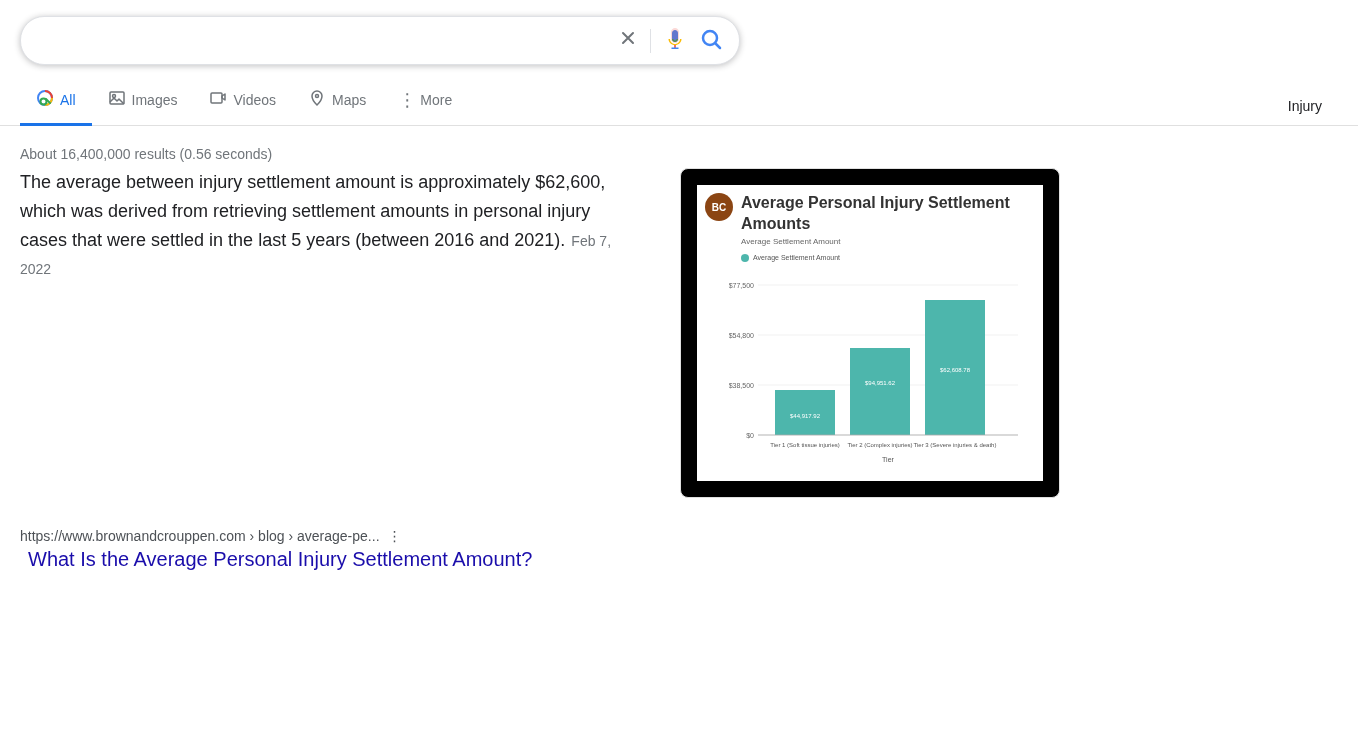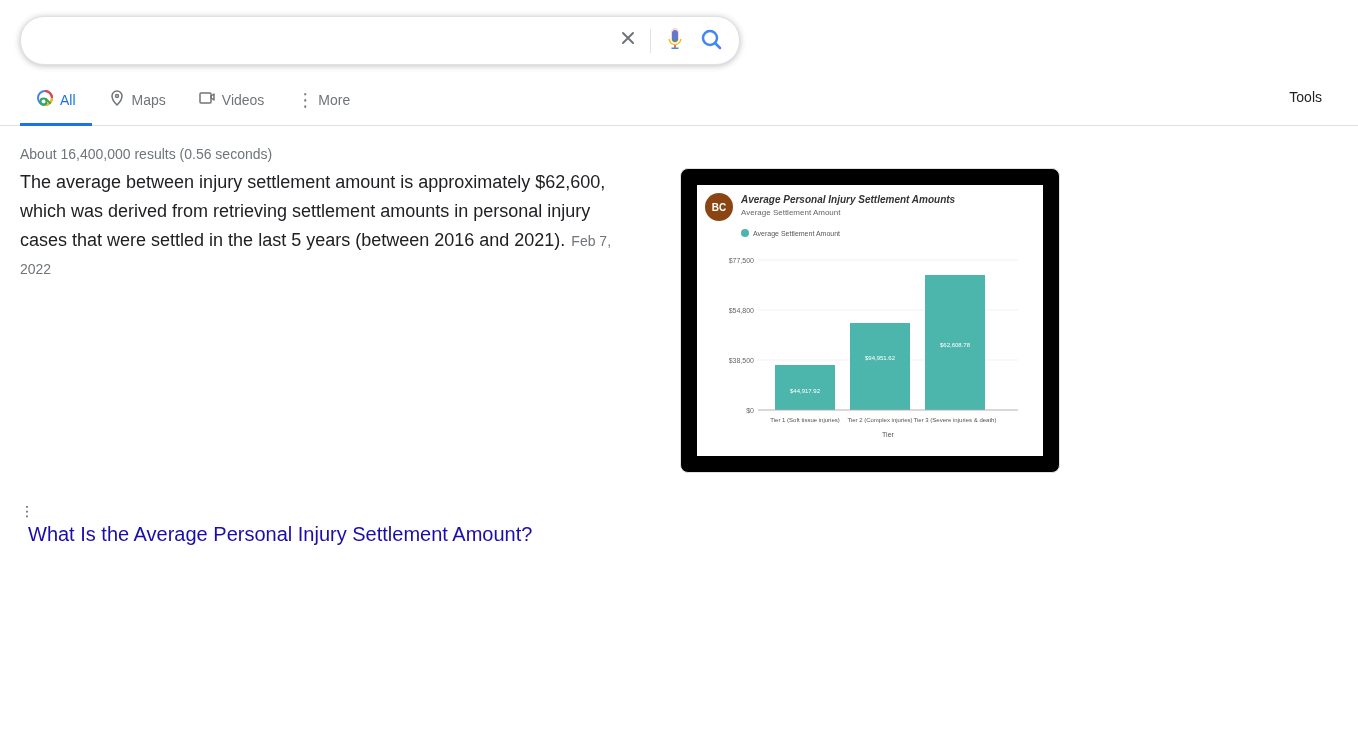--- a/index.html
+++ b/index.html
@@ -65,21 +65,21 @@
     .search-svg {
       width: 24px;
       height: 24px;
     }
 
     
     .nav-tabs-container {
       padding: 12px 20px 0 20px;
       border-bottom: 1px solid #e0e0e0;
       display: flex;
-      align-items: flex-start;
+      align-items: flex-end;
       justify-content: space-between;
     }
     .nav-tabs-left {
       display: flex;
       align-items: center;
       gap: 0;
     }
     .nav-tab {
       display: flex;
       align-items: center;
@@ -174,25 +174,24 @@
       align-items: center;
       justify-content: center;
       color: white;
       font-size: 10px;
       font-weight: bold;
     }
     .chart-title-area {
       flex: 1;
     }
     .chart-title {
-      font-size: 10px;
+      font-size: 16px;
       font-weight: 600;
       color: #333;
       line-height: 1.3;
-      font-style: italic;
     }
     .chart-subtitle {
       font-size: 8px;
       color: #666;
       margin-top: 2px;
     }
     .chart-legend {
       display: flex;
       align-items: center;
       gap: 4px;
@@ -290,51 +289,61 @@
           <circle cx="9" cy="9" r="7" fill="none" stroke="#4285F4" stroke-width="2"></circle>
           <path d="M9 2 A7 7 0 0 1 16 9" stroke="#EA4335" stroke-width="2" fill="none"></path>
           <path d="M16 9 A7 7 0 0 1 9 16" stroke="#FBBC05" stroke-width="2" fill="none"></path>
           <circle cx="7.5" cy="12.5" r="3" fill="none" stroke="#34A853" stroke-width="2"></circle>
           <path d="M10 10 L14 14" stroke="#34A853" stroke-width="2" stroke-linecap="round"></path>
         </svg>
       </span>
       <span class="nav-tab-label">All</span>
     </div>
 
-
+    <div class="nav-tab">
+      <span class="nav-tab-icon">
+        <svg width="18" height="18" viewBox="0 0 18 18" fill="none">
+          <rect x="2" y="3" width="14" height="12" rx="1" stroke="#70757a" stroke-width="1.5"></rect>
+          <circle cx="6" cy="7" r="1.5" stroke="#70757a" stroke-width="1.5"></circle>
+          <path d="M2 13l4-4 3 3 2-2 5 5" stroke="#70757a" stroke-width="1.5" stroke-linejoin="round"></path>
+        </svg>
+      </span>
+      <span class="nav-tab-label">Images</span>
+    </div>
+
+
+    <div class="nav-tab">
+      <span class="nav-tab-icon">
+        <svg width="18" height="18" viewBox="0 0 18 18" fill="none">
+          <rect x="2" y="4" width="11" height="10" rx="1" stroke="#70757a" stroke-width="1.5"></rect>
+          <path d="M13 7l3-2v6l-3-2V7z" stroke="#70757a" stroke-width="1.5" stroke-linejoin="round"></path>
+        </svg>
+      </span>
+      <span class="nav-tab-label">Videos</span>
+    </div>
 
     <div class="nav-tab">
       <span class="nav-tab-icon">
         <svg width="18" height="18" viewBox="0 0 18 18" fill="none">
           <path d="M9 2C6.24 2 4 4.24 4 7c0 4.25 5 9 5 9s5-4.75 5-9c0-2.76-2.24-5-5-5z" stroke="#70757a" stroke-width="1.5"></path>
           <circle cx="9" cy="7" r="1.5" stroke="#70757a" stroke-width="1.5"></circle>
         </svg>
       </span>
       <span class="nav-tab-label">Maps</span>
     </div>
 
     <div class="nav-tab">
-      <span class="nav-tab-icon">
-        <svg width="18" height="18" viewBox="0 0 18 18" fill="none">
-          <rect x="2" y="4" width="11" height="10" rx="1" stroke="#70757a" stroke-width="1.5"></rect>
-          <path d="M13 7l3-2v6l-3-2V7z" stroke="#70757a" stroke-width="1.5" stroke-linejoin="round"></path>
-        </svg>
-      </span>
-      <span class="nav-tab-label">Videos</span>
-    </div>
-
-    <div class="nav-tab">
       <span class="more-tab-content">
         <span style="font-size:18px; color:#70757a; line-height:1;">⋮</span>
         <span class="nav-tab-label">More</span>
       </span>
     </div>
   </div>
 
-  <div class="tools-btn">Tools</div>
+  <div class="tools-btn">Injury</div>
 </div>
 
 <div class="results-area">
 
   <div class="results-stats">About 16,400,000 results (0.56 seconds)</div>
 
   <div class="answer-block">
 
     <div class="answer-text">
       <span>The average between injury settlement amount is </span><strong>approximately $62,600</strong><span>, which was derived from retrieving settlement amounts in personal injury cases that were settled in the last 5 years (between 2016 and 2021).</span><span class="answer-date">Feb 7, 2022</span>
@@ -382,20 +391,21 @@
           <text x="235" y="177" font-size="6" fill="#555" text-anchor="middle">Tier 3 (Severe injuries &amp; death)</text>
 
           <text x="168" y="192" font-size="7" fill="#555" text-anchor="middle">Tier</text>
         </svg>
       </div>
     </div>
   </div>
 
   <div class="web-result">
     <div class="result-url">
+      <span class="result-url-text">https://www.brownandcrouppen.com › blog › average-pe...</span>
       <span class="result-url-dots">⋮</span>
     </div>
     <div class="result-title">
       <a href="#">What Is the Average Personal Injury Settlement Amount?</a>
     </div>
   </div>
 
 </div>
 
 </body></html>

